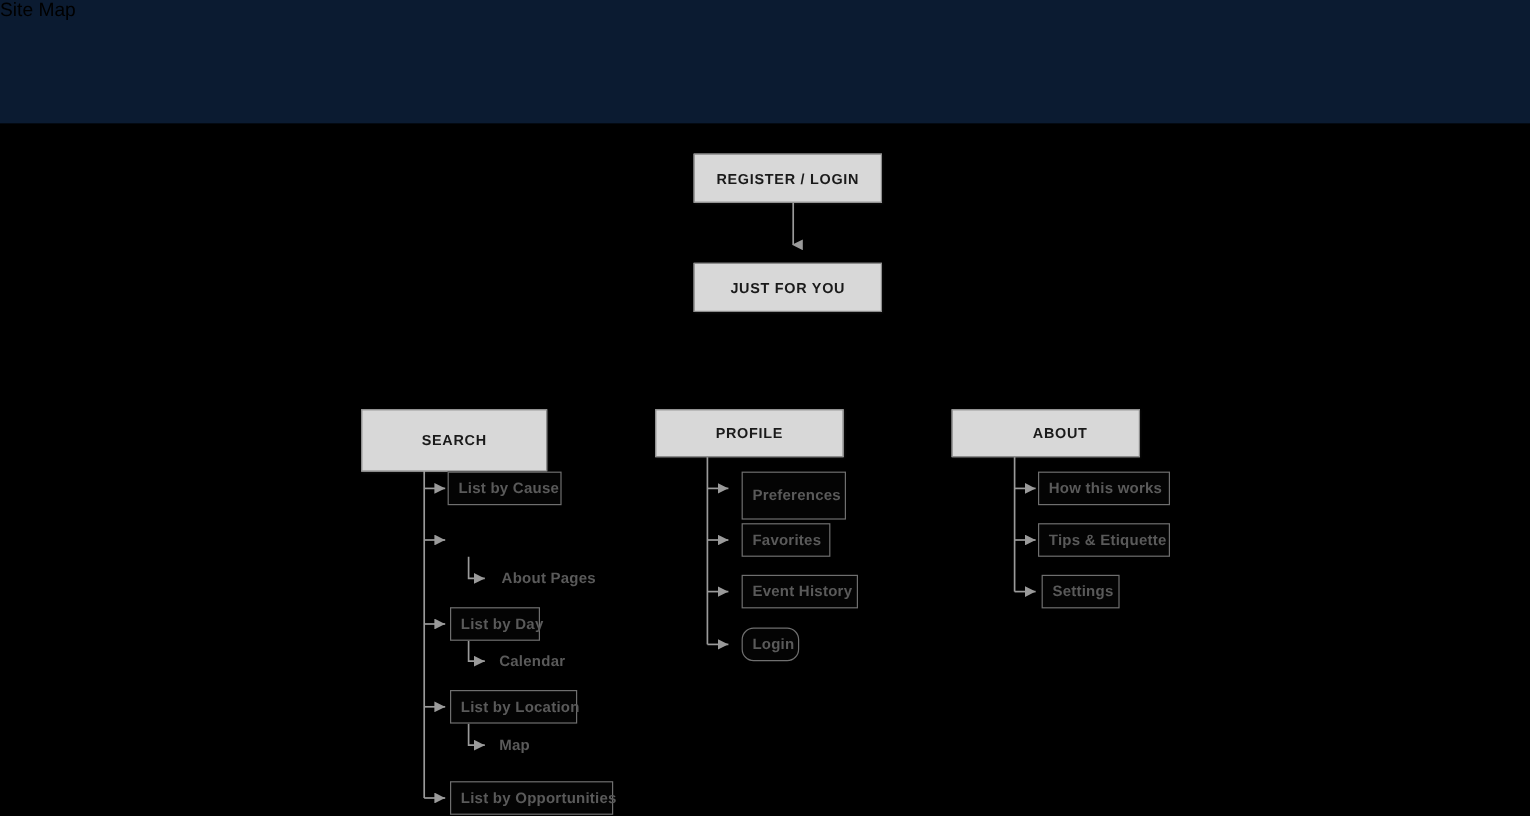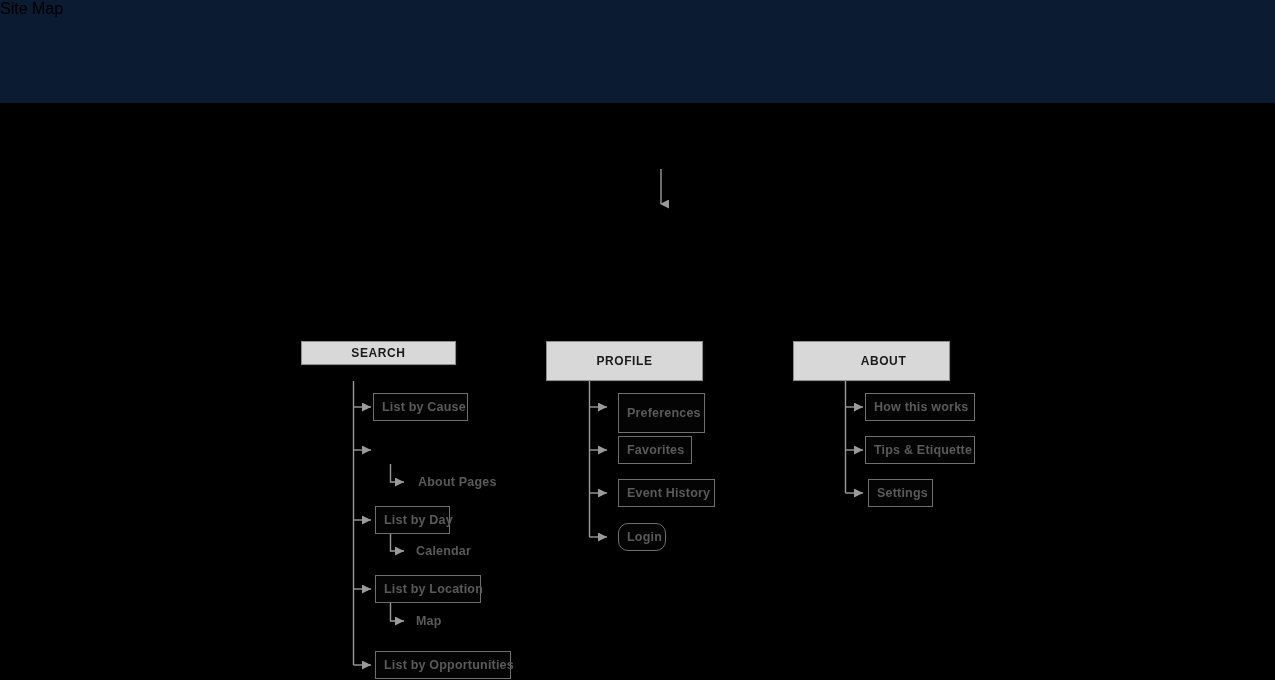--- a/index.html
+++ b/index.html
@@ -120,23 +120,29 @@
     <line x1="589.5" y1="347" x2="607" y2="347" stroke="#9a9a9a" stroke-width="1.4" marker-end="url(#arrow-right)"></line>
     <line x1="589.5" y1="390" x2="607" y2="390" stroke="#9a9a9a" stroke-width="1.4" marker-end="url(#arrow-right)"></line>
     <line x1="589.5" y1="434" x2="607" y2="434" stroke="#9a9a9a" stroke-width="1.4" marker-end="url(#arrow-right)"></line>
 
     <line x1="845.5" y1="278" x2="845.5" y2="390" stroke="#9a9a9a" stroke-width="1.4"></line>
     <line x1="845.5" y1="304" x2="863" y2="304" stroke="#9a9a9a" stroke-width="1.4" marker-end="url(#arrow-right)"></line>
     <line x1="845.5" y1="347" x2="863" y2="347" stroke="#9a9a9a" stroke-width="1.4" marker-end="url(#arrow-right)"></line>
     <line x1="845.5" y1="390" x2="863" y2="390" stroke="#9a9a9a" stroke-width="1.4" marker-end="url(#arrow-right)"></line>
   </svg>
 
-
-
-  <div class="node node-primary" style="left:301px; top:238px; width:155px; height:24px;text-align:center;">
+  <div class="node node-primary" style="left:578px; top:25px; width:157px; height:41px;">
+    <span>REGISTER / LOGIN</span>
+  </div>
+
+  <div class="node node-primary" style="left:578px; top:116px; width:157px; height:41px;">
+    <span>JUST FOR YOU</span>
+  </div>
+
+  <div class="node node-primary" style="left:301px; top:238px; width:155px; height:52px;text-align:center;">
     <span>SEARCH</span>
   </div>
 
   <div class="node node-child" style="left:373px; top:290px; width:95px; height:28px;">
     <span>List by Cause</span>
   </div>
 
 
   <div class="node node-leaf" style="left:418px; top:366px; width:110px; height:25px;">
     <span>About Pages</span>

